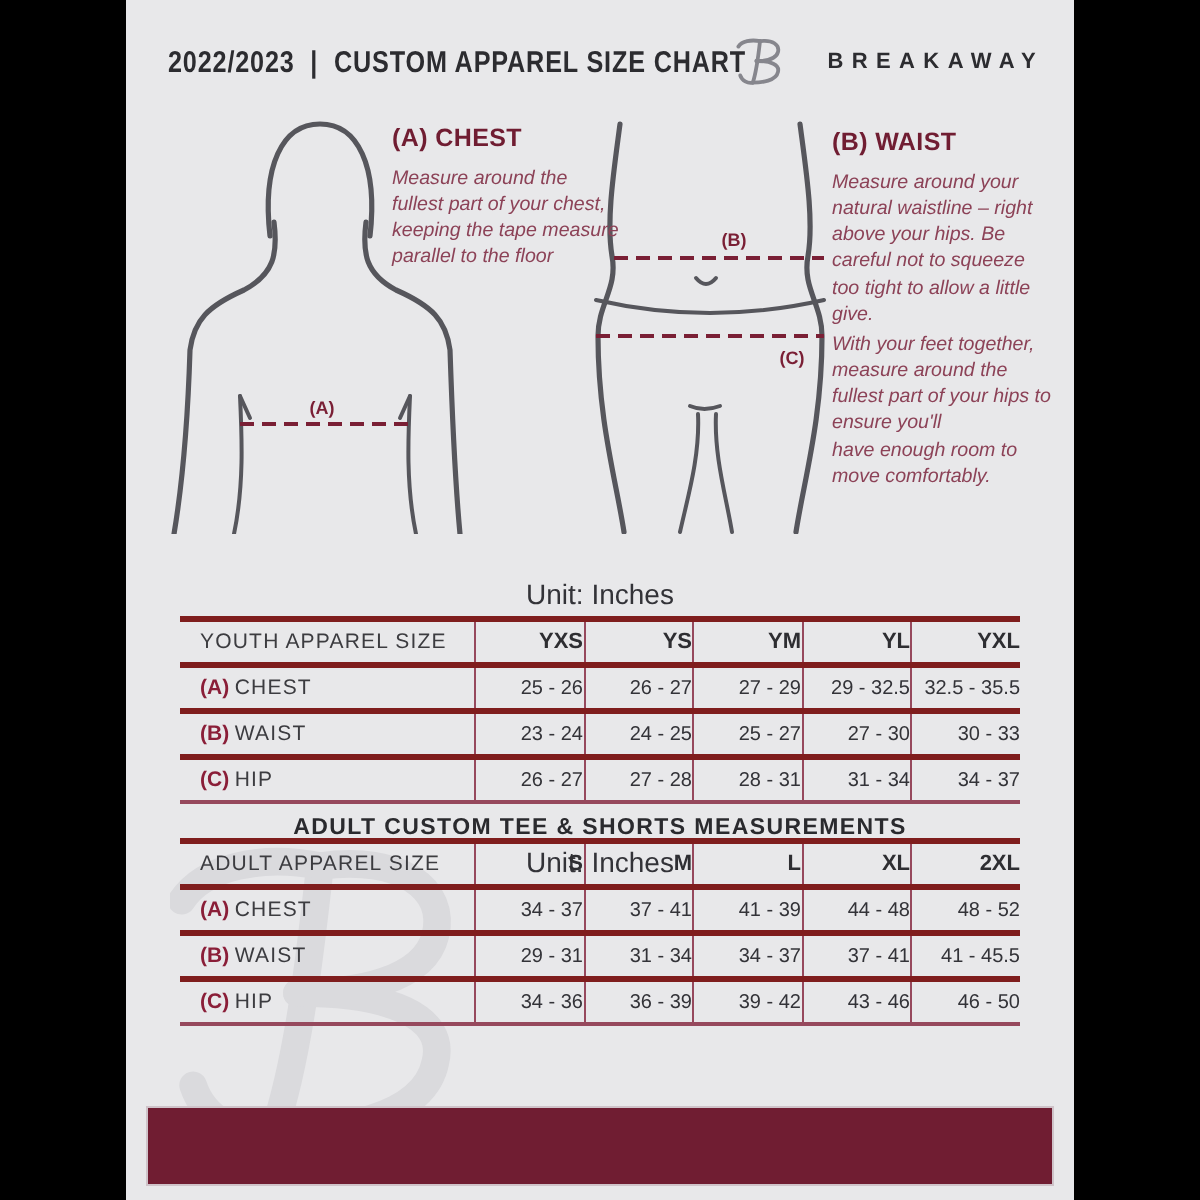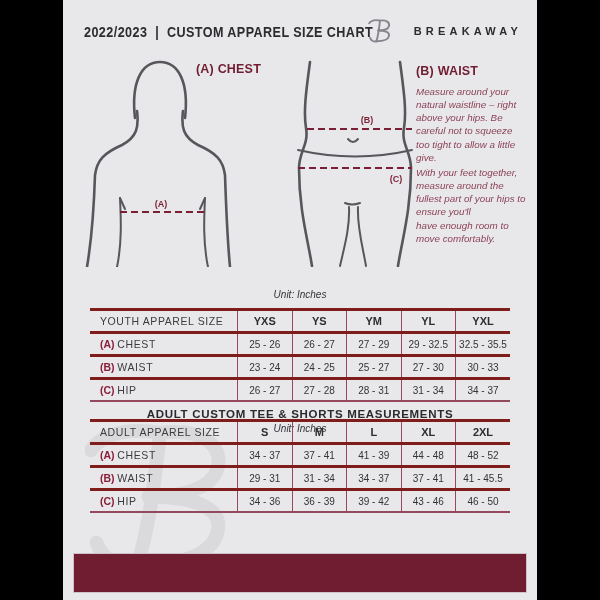--- a/index.html
+++ b/index.html
@@ -28,29 +28,29 @@
   .g-hips{left:353px;top:166px;width:114px;}
   .fig{position:absolute;}
   .fig path{fill:none;stroke:#56565c;stroke-width:2.6;stroke-linecap:round;}
   .fig path.dash{stroke:#7a1f35;stroke-width:2;stroke-dasharray:7 4;stroke-linecap:butt;}
   .fig path.thin{stroke-width:2;}
   .fig text{font-family:"Liberation Sans",sans-serif;font-weight:bold;font-size:9px;fill:#7a1f35;text-anchor:middle;}
   
   .sec-title{position:absolute;left:0;width:474px;text-align:center;
     font-weight:bold;font-size:11.5px;letter-spacing:.7px;color:#2a2a2e;}
   .sec-unit{position:absolute;left:0;width:474px;text-align:center;
-    font-style:italic;font-size:10px;color:#333338;}
+    font-size:14px;color:#333338;}
   
   table.size-table{
     position:absolute;left:27px;width:420px;border-collapse:collapse;table-layout:fixed;
     background:transparent;
   }
   .size-table tr{border-top:3px solid #7f1d1d;}
   .size-table{border-bottom:2px solid #96495d;}
-  .size-table th+th,.size-table td+td{border-left:1.5px solid #96495d;}
+  .size-table th+th,.size-table td+td{border-left:1.5px solid #96495d;text-align:right;}
   .size-table th,.size-table td{height:20px;padding:0;text-align:center;vertical-align:middle;}
   .size-table .c0{width:137px;text-align:left;padding-left:10px;}
   .size-table th{font-weight:bold;font-size:11px;color:#2e2e32;}
   .size-table th.c0{font-weight:normal;font-size:10.5px;letter-spacing:.6px;color:#3c3c40;}
   .size-table td{font-size:10px;color:#333338;}
   .size-table .key{color:#8a1e38;font-weight:bold;font-size:10.5px;}
   .size-table .lbl{color:#3c3c40;font-size:10.5px;letter-spacing:.6px;}
   
   .logo path{fill:none;stroke:#86868d;stroke-width:2.1;stroke-linecap:round;}
   .watermark{position:absolute;left:22px;top:410px;}
@@ -109,20 +109,21 @@
     <path class="thin" d="M 57,147 C 58,168 52,188 48,206"></path>
     <path class="thin" d="M 66,147 C 65,168 71,188 74,206"></path>
     <path class="dash" d="M 15,69 L 120,69"></path>
     <path class="dash" d="M 6,108 L 120,108"></path>
     <text x="75" y="63">(B)</text>
     <text x="104" y="122">(C)</text>
   </svg>
 
   <div class="guide g-chest">
     <p class="guide-head">(A) CHEST</p>
+    <p class="guide-body">Measure around the fullest part of your chest, keeping the tape measure parallel to the floor</p>
   </div>
   <div class="guide g-waist">
     <p class="guide-head">(B) WAIST</p>
     <p class="guide-body">Measure around your natural waistline – right above your hips. Be careful not to squeeze too tight to allow a little give.</p>
   </div>
   <div class="guide g-hips">
     <p class="guide-body">With your feet together, measure around the fullest part of your hips to ensure you'll
 have enough room to move comfortably.</p>
   </div>
 

